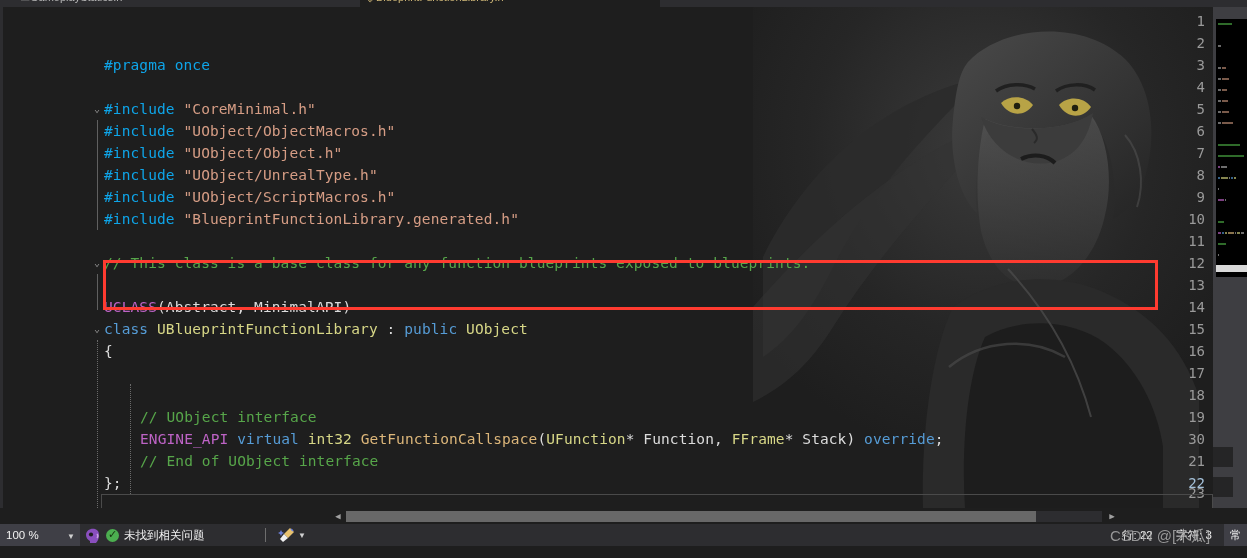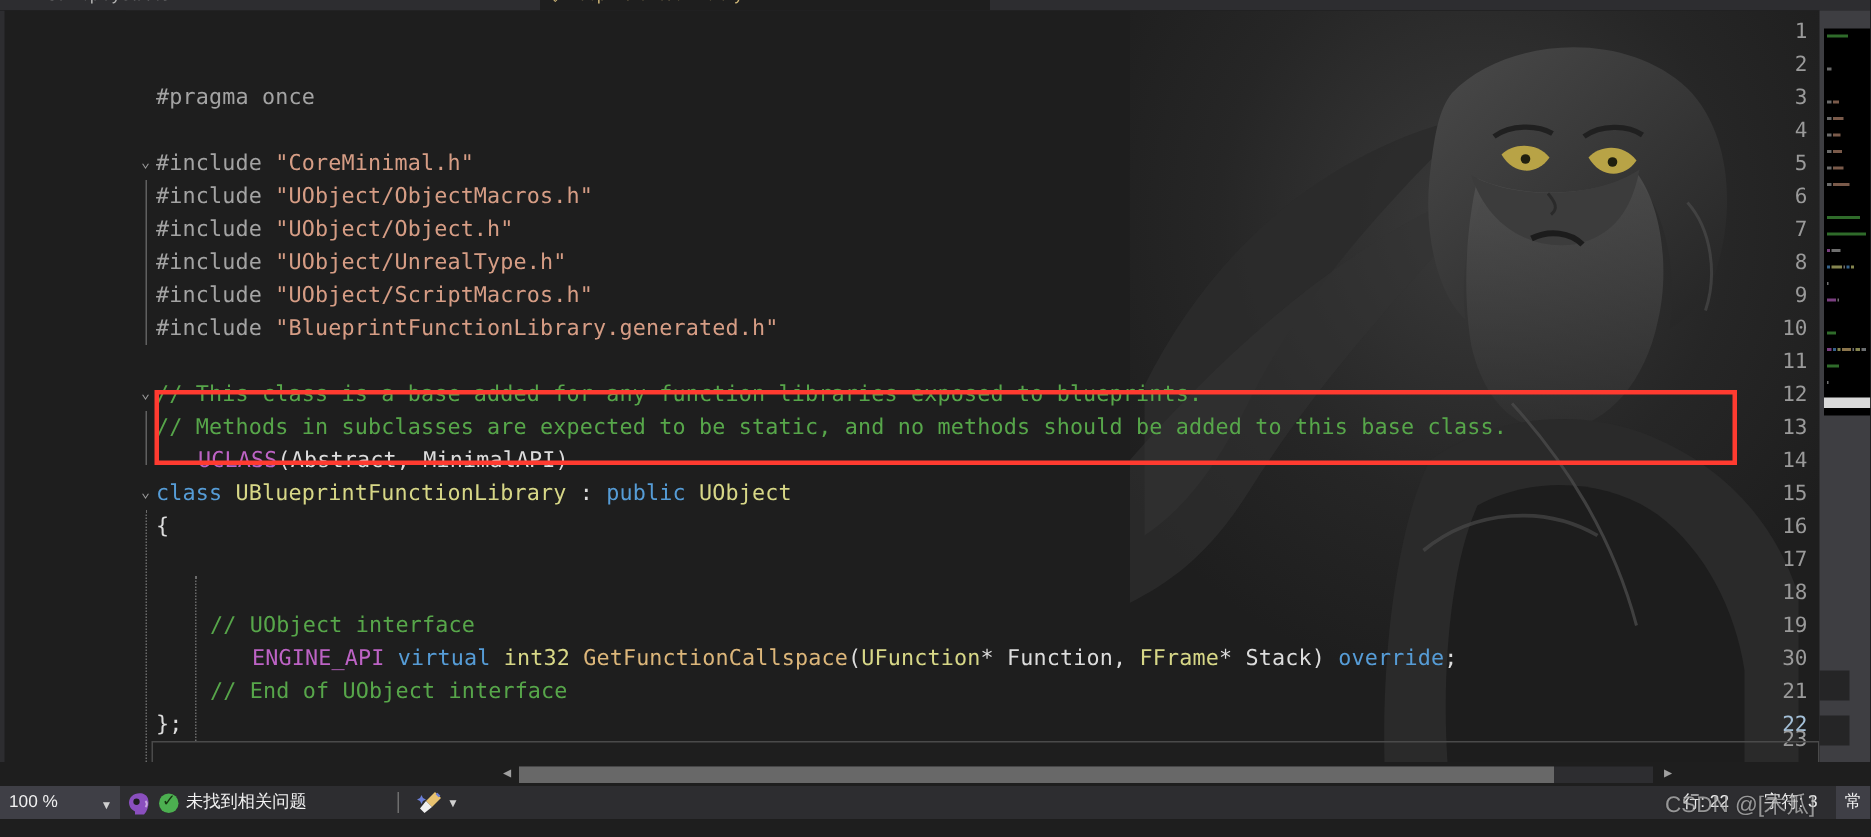--- a/index.html
+++ b/index.html
@@ -95,23 +95,23 @@
   }
   .curline-box {
     position: absolute; left: 101px; top: 487px;
     width: 1112px; height: 22px;
     border: 1px solid #4a4a4a;
     box-sizing: border-box;
   }
 
   
   .c-comment { color: #57a64a; }
-  .c-pre     { color: #a3a3a3; margin-top: 16px; }
+  .c-pre     { color: #0ea5e9; margin-top: 16px; }
   .c-str     { color: #d69d85; }
-  .c-macro   { color: #bd63c5; margin-left: 28px; }
+  .c-macro   { color: #bd63c5; }
   .c-key     { color: #569cd6; }
   .c-type    { color: #d7d787; }
   .c-fn      { color: #dcb67a; }
   .c-plain   { color: #dcdcdc; }
   .c-punct   { color: #dcdcdc; }
 
   
   .redbox {
     position: absolute;
     left: 103px; top: 253px; width: 1055px; height: 50px;
@@ -329,23 +329,22 @@
         <div class="cl" style="top: 135px; left: 104px;"><span class="c-pre">#include </span><span class="c-str">"UObject/Object.h"</span></div>
         <div class="lineno" style="top: 157px;">8</div>
         <div class="cl" style="top: 157px; left: 104px;"><span class="c-pre">#include </span><span class="c-str">"UObject/UnrealType.h"</span></div>
         <div class="lineno" style="top: 179px;">9</div>
         <div class="cl" style="top: 179px; left: 104px;"><span class="c-pre">#include </span><span class="c-str">"UObject/ScriptMacros.h"</span></div>
         <div class="lineno" style="top: 201px;">10</div>
         <div class="cl" style="top: 201px; left: 104px;"><span class="c-pre">#include </span><span class="c-str">"BlueprintFunctionLibrary.generated.h"</span></div>
         <div class="lineno" style="top: 223px;">11</div>
         <div class="lineno" style="top: 245px;">12</div>
         <div class="fold" style="top: 245px;">⌄</div>
-        <div class="cl" style="top: 245px; left: 104px;"><span class="c-comment">// This class is a base added for any function libraries exposed to blueprints.</span></div>
+        <div class="cl" style="top: 245px; left: 104px;"><span class="c-comment">// This class is a base class for any function blueprints exposed to blueprints.</span></div>
         <div class="lineno" style="top: 267px;">13</div>
-        <div class="cl" style="top: 267px; left: 104px;"><span class="c-comment">// Methods in subclasses are expected to be static, and no methods should be added to this base class.</span></div>
         <div class="lineno" style="top: 289px;">14</div>
         <div class="cl" style="top: 289px; left: 104px;"><span class="c-macro">UCLASS</span><span class="c-plain">(Abstract, MinimalAPI)</span></div>
         <div class="lineno" style="top: 311px;">15</div>
         <div class="fold" style="top: 311px;">⌄</div>
         <div class="cl" style="top: 311px; left: 104px;"><span class="c-key">class </span><span class="c-type">UBlueprintFunctionLibrary</span><span class="c-plain"> : </span><span class="c-key">public </span><span class="c-type">UObject</span></div>
         <div class="lineno" style="top: 333px;">16</div>
         <div class="cl" style="top: 333px; left: 104px;"><span class="c-punct">{</span></div>
         <div class="lineno" style="top: 355px;">17</div>
         <div class="lineno" style="top: 377px;">18</div>
         <div class="lineno" style="top: 399px;">19</div>

